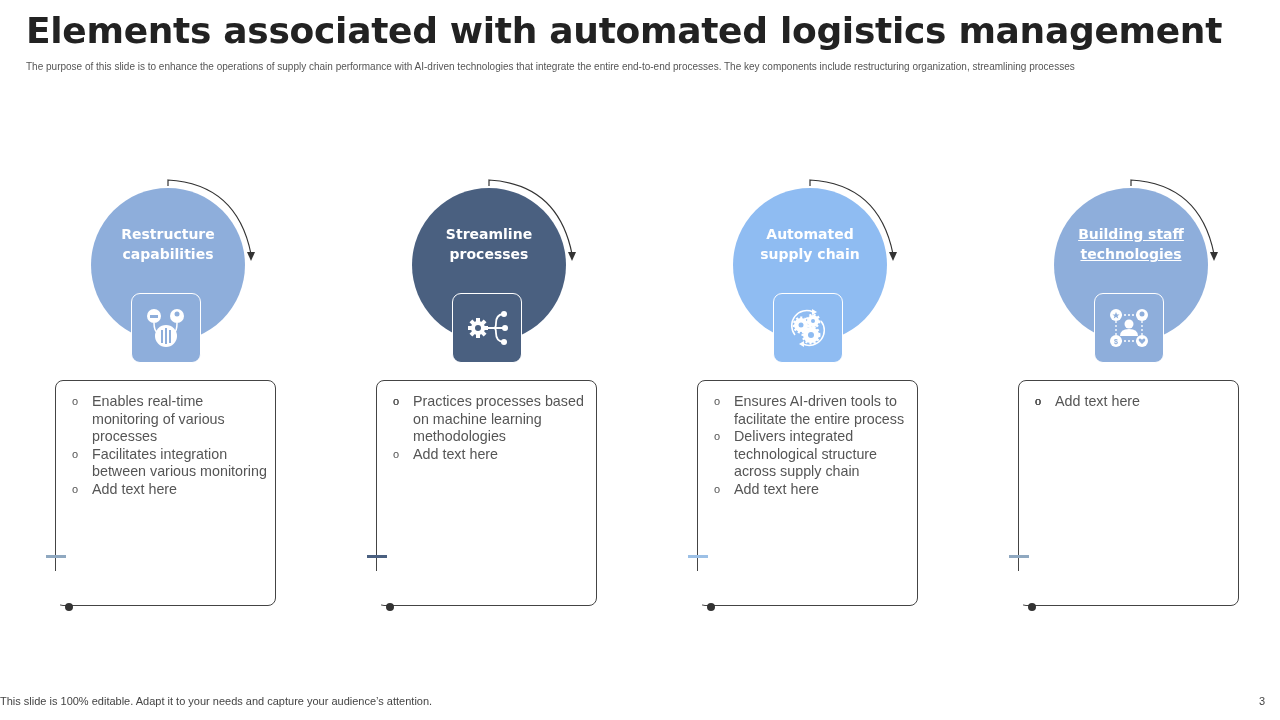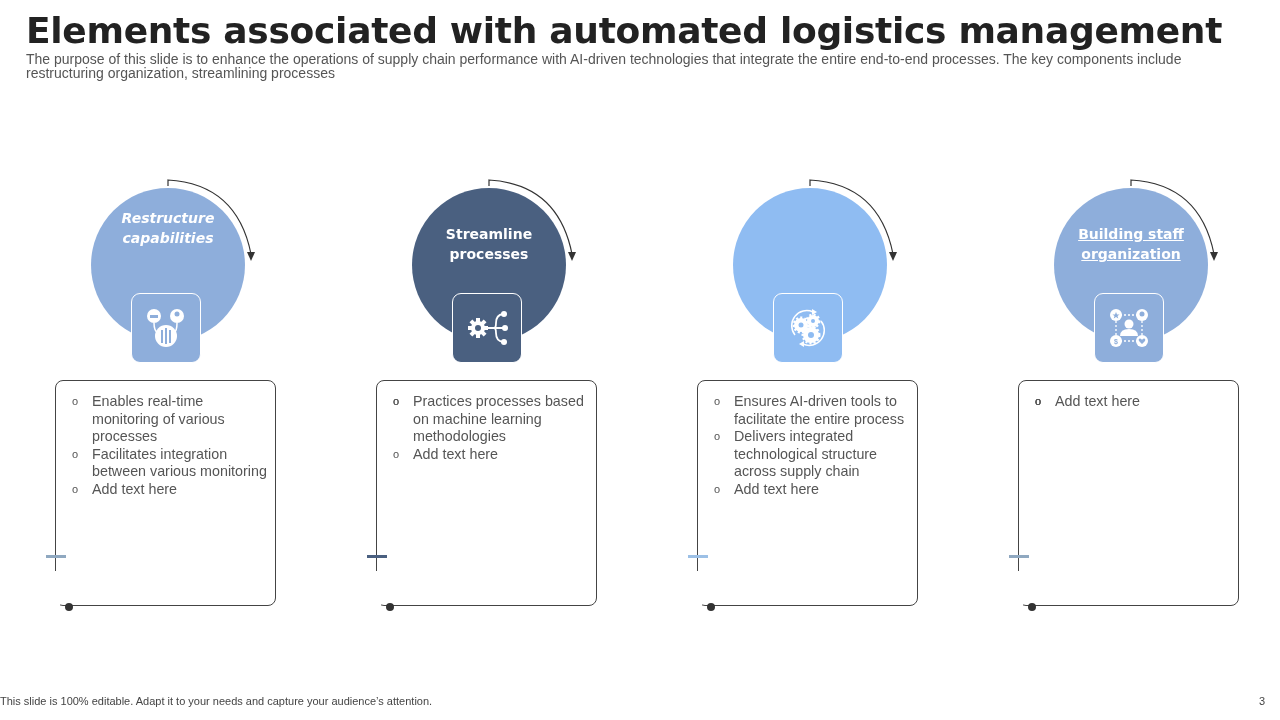--- a/index.html
+++ b/index.html
@@ -6,22 +6,22 @@
   body {
     width: 1280px; height: 720px; background: #ffffff; position: relative; overflow: hidden;
     font-family: "Liberation Sans", sans-serif; color: #333;
   }
   .title {
     position: absolute; left: 26px; top: 10px; margin: 0;
     font-family: "DejaVu Sans", sans-serif; font-weight: bold; font-size: 36px;
     color: #222; letter-spacing: -0.3px;
   }
   .subtitle {
-    position: absolute; left: 26px; top: 52px; width: 1200px; margin: 0;
-    font-size: 14px; line-height: 14px; color: #555;
+    position: absolute; left: 26px; top: 60px; width: 1200px; margin: 0;
+    font-size: 10px; line-height: 14px; color: #555;
   }
   .card { position: absolute; top: 176px; width: 250px; height: 440px; }
   .arc { position: absolute; left: 0; top: 0; width: 250px; height: 100px; overflow: visible; }
   .circle {
     position: absolute; left: 44px; top: 12px; width: 154px; height: 154px; border-radius: 50%;
   }
   .circle-label {
     position: absolute; left: 30px; top: 12px; width: 182px; text-align: center;
     color: #fff; font-family: "DejaVu Sans", sans-serif; font-weight: bold; font-size: 14px; line-height: 20px;
   }
@@ -53,21 +53,21 @@
 
 <h1 class="title">Elements associated with automated logistics management</h1>
 <p class="subtitle">The purpose of this slide is to enhance the operations of supply chain performance with AI-driven technologies that integrate the entire end-to-end processes. The key components include restructuring organization, streamlining processes</p>
 
 <div class="card" style="left:47px;">
   <svg class="arc" viewBox="0 0 250 100">
     <path d="M121 10 L121 4 Q190 8 204 78" fill="none" stroke="#333" stroke-width="1.2"></path>
     <polygon points="200,76 208,76 204,85" fill="#333"></polygon>
   </svg>
   <div class="circle" style="background:#8eaedb;"></div>
-  <div class="circle-label" style="top:32px;font-style:italic;">
+  <div class="circle-label" style="top:48px;">
     <div>Restructure</div>
     <div>capabilities</div>
   </div>
   <div class="icon-box" style="background:#8eaedb;">
     <svg width="50" height="50" viewBox="0 0 50 50">
       <circle cx="13" cy="13" r="7" fill="#fff"></circle>
       <circle cx="36" cy="13" r="7" fill="#fff"></circle>
       <circle cx="25" cy="33" r="11" fill="#fff"></circle>
       <path d="M13 20 Q13 28 17 30 M36 20 Q36 28 33 30" stroke="#fff" stroke-width="1.5" fill="none"></path>
       <path d="M21 27 L21 40 M25 25 L25 41 M29 27 L29 40" stroke="#8eaedb" stroke-width="2"></path>
@@ -126,20 +126,24 @@
     <div class="dot"></div>
   </div>
 </div>
 
 <div class="card" style="left:689px;">
   <svg class="arc" viewBox="0 0 250 100">
     <path d="M121 10 L121 4 Q190 8 204 78" fill="none" stroke="#333" stroke-width="1.2"></path>
     <polygon points="200,76 208,76 204,85" fill="#333"></polygon>
   </svg>
   <div class="circle" style="background:#8fbcf2;"></div>
+  <div class="circle-label" style="top:48px;">
+    <div>Automated</div>
+    <div>supply chain</div>
+  </div>
   <div class="icon-box" style="background:#8fbcf2;">
     <svg width="50" height="50" viewBox="0 0 50 50">
       <path d="M12 32 A15 15 0 0 1 30 9" stroke="#fff" stroke-width="1.5" fill="none"></path>
       <polygon points="29,6 34,9 29,12" fill="#fff"></polygon>
       <path d="M38 18 A15 15 0 0 1 20 41" stroke="#fff" stroke-width="1.5" fill="none"></path>
       <polygon points="21,38 16,41 21,44" fill="#fff"></polygon>
       <circle cx="18" cy="22" r="7" fill="#fff" stroke="#fff" stroke-width="3" stroke-dasharray="2 2"></circle>
       <circle cx="30" cy="18" r="6" fill="#fff" stroke="#fff" stroke-width="3" stroke-dasharray="2 2"></circle>
       <circle cx="28" cy="32" r="8" fill="#fff" stroke="#fff" stroke-width="3" stroke-dasharray="2 2"></circle>
       <circle cx="18" cy="22" r="2.5" fill="#8fbcf2"></circle>
@@ -160,21 +164,21 @@
 </div>
 
 <div class="card" style="left:1010px;">
   <svg class="arc" viewBox="0 0 250 100">
     <path d="M121 10 L121 4 Q190 8 204 78" fill="none" stroke="#333" stroke-width="1.2"></path>
     <polygon points="200,76 208,76 204,85" fill="#333"></polygon>
   </svg>
   <div class="circle" style="background:#8eaedb;"></div>
   <div class="circle-label" style="top:48px;text-decoration:underline;">
     <div>Building staff</div>
-    <div>organization</div>
+    <div>technologies</div>
   </div>
   <div class="icon-box" style="background:#8eaedb;">
     <svg width="50" height="50" viewBox="0 0 50 50">
       <rect x="12" y="12" width="26" height="26" fill="none" stroke="#fff" stroke-width="1.3" stroke-dasharray="2 2"></rect>
       <circle cx="12" cy="12" r="6" fill="#fff"></circle>
       <circle cx="38" cy="12" r="6" fill="#fff"></circle>
       <circle cx="12" cy="38" r="6" fill="#fff"></circle>
       <circle cx="38" cy="38" r="6" fill="#fff"></circle>
       <circle cx="25" cy="21" r="4.5" fill="#fff"></circle>
       <path d="M16 33 Q16 26 25 26 Q34 26 34 33 Z" fill="#fff"></path>

